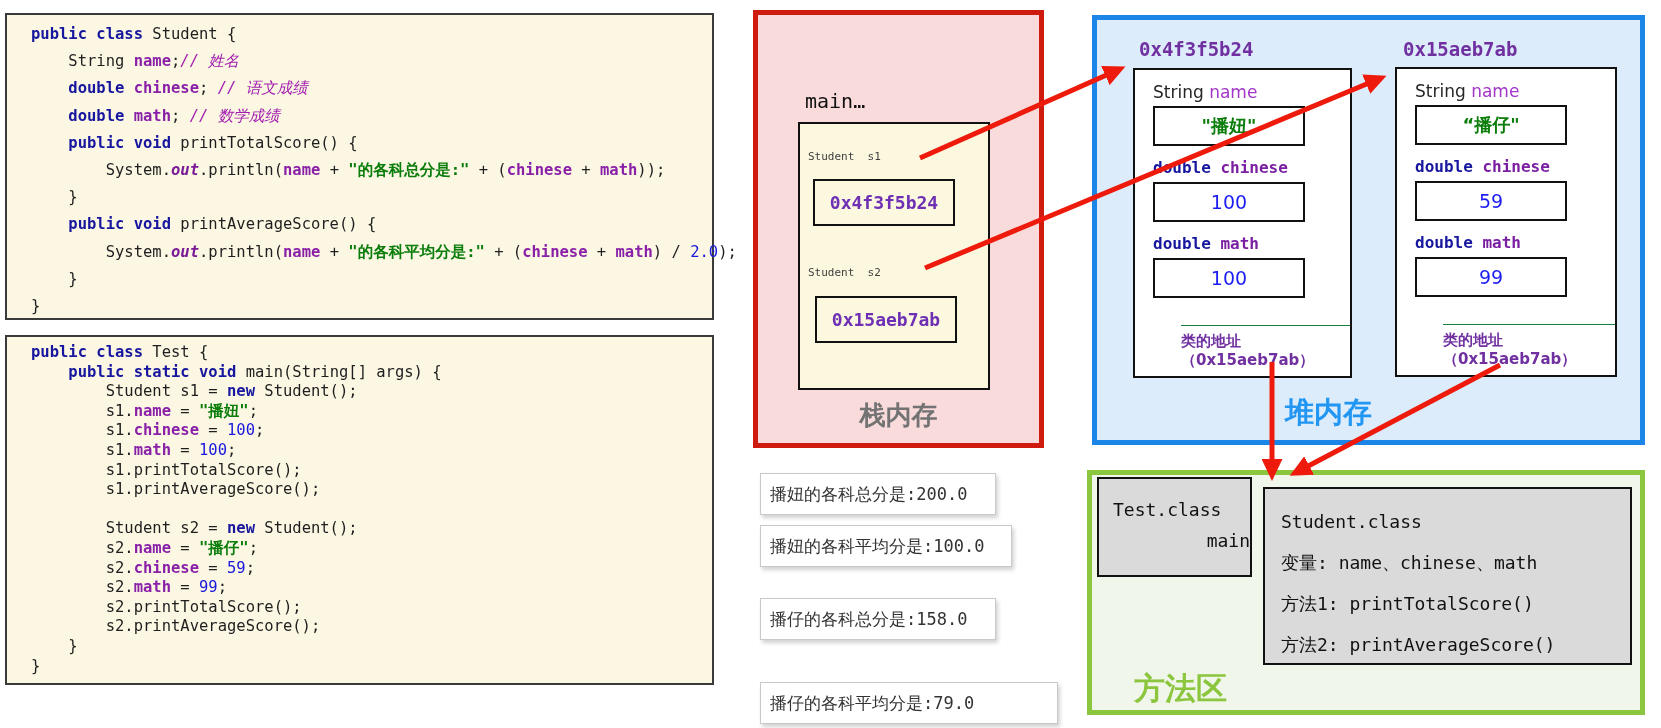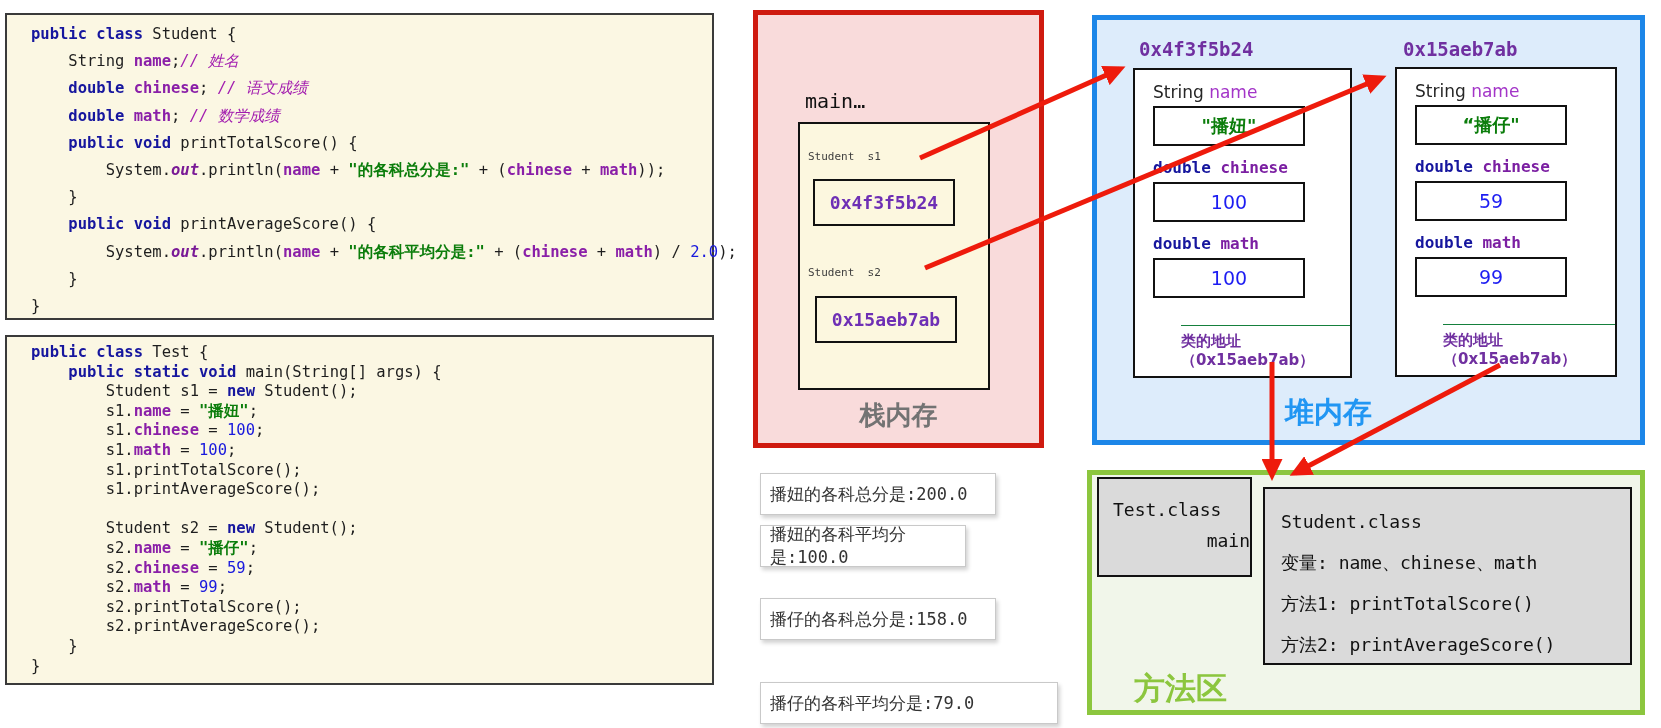--- a/index.html
+++ b/index.html
@@ -39,21 +39,21 @@
   .abox1{left:13px;top:55px;} .abox2{left:15px;top:172px;}
   .stack-title{position:absolute;left:0;top:383px;width:100%;text-align:center;
                font-size:26px;font-weight:bold;color:#737373;}
 
   
   .out-line{position:absolute;height:42px;background:#fff;border:1px solid #c9c9c9;border-radius:0;
             box-shadow:2px 3px 4px rgba(0,0,0,0.18);box-sizing:border-box;
             display:flex;align-items:center;padding-left:9px;
             font-family:"DejaVu Sans Mono",monospace;font-size:17px;color:#333;}
   #out1{left:760px;top:473px;width:236px;}
-  #out2{left:760px;top:525px;width:206px;}
+  #out2{left:760px;top:525px;width:252px;text-align:center;}
   #out3{left:760px;top:598px;width:236px;}
   #out4{left:760px;top:682px;width:298px;}
 
   
   .heap-region{position:absolute;left:1092px;top:15px;width:553px;height:430px;
                background:#ddecfb;border:5px solid #1c86e8;box-sizing:border-box;}
   .obj-address{position:absolute;font-family:"DejaVu Sans Mono",monospace;font-weight:bold;
                font-size:19px;color:#7030a0;}
   .oaddr1{left:42px;top:18px;} .oaddr2{left:306px;top:18px;}
   .obj{position:absolute;background:#fff;border:2px solid #111;box-sizing:border-box;

